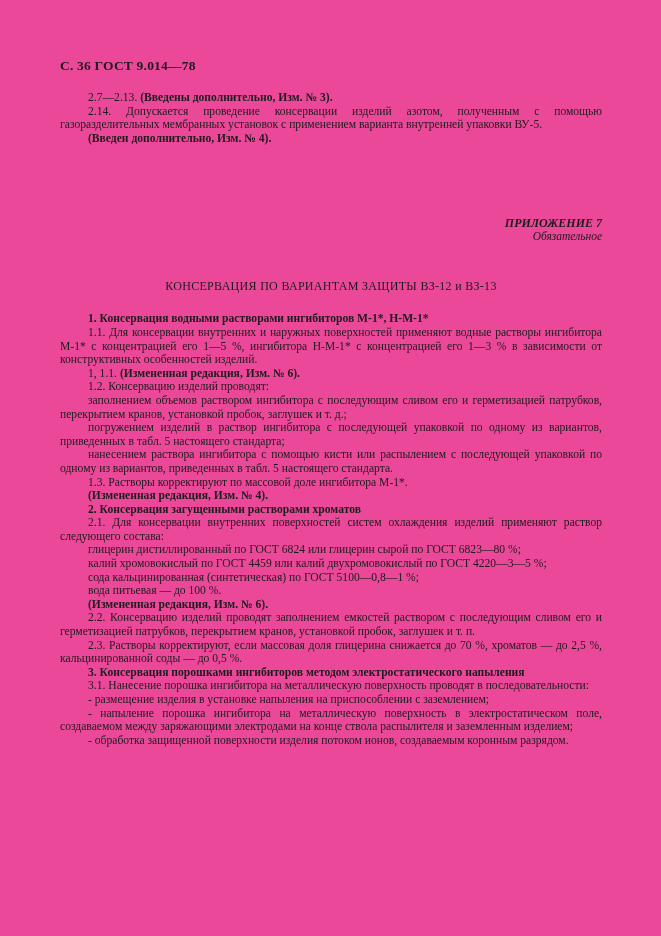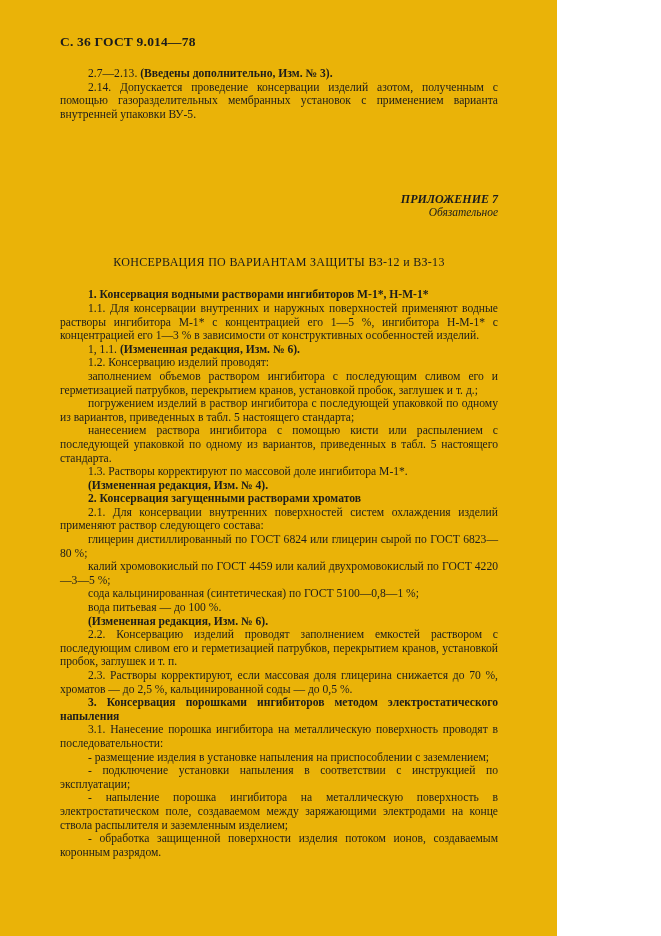--- a/index.html
+++ b/index.html
@@ -1,25 +1,25 @@
 <!DOCTYPE html>
 <html><head>
 <meta charset="utf-8">
 <style>
   html, body { margin: 0; padding: 0; background: #ffffff; }
   .page {
-    width: 557px;
+    width: 661px;
     height: 936px;
-    background: #eab308;
+    background: #ec4899;
     font-family: "Liberation Serif", serif;
     color: #1c1c1c;
     position: relative;
     overflow: hidden;
     box-sizing: border-box;
-    padding: 34px 59px 0 60px;
+    padding: 58px 59px 0 60px;
   }
   .doc-header {
     font-weight: bold;
     font-size: 13.5px;
     letter-spacing: 0.2px;
     margin: 0 0 17px 0;
   }
   .para {
     margin: 0;
     font-size: 11.6px;
@@ -55,20 +55,21 @@
 </style>
 </head>
 <body>
 
 <div class="page">
   <p class="doc-header">С. 36 ГОСТ 9.014—78</p>
 
   <div>
       <p class="para"><span>2.7—2.13. </span><span class="b">(Введены дополнительно, Изм. № 3).</span></p>
       <p class="para"><span>2.14. Допускается проведение консервации изделий азотом, полученным с помощью газоразделительных мембранных установок с применением варианта внутренней упаковки ВУ-5.</span></p>
+      <p class="para"><span class="b">(Введен дополнительно, Изм. № 4).</span></p>
     </div>
 
   <div class="annex-block">
     <p class="annex-label">ПРИЛОЖЕНИЕ 7</p>
     <p class="annex-sub">Обязательное</p>
   </div>
 
   <p class="doc-title">КОНСЕРВАЦИЯ ПО ВАРИАНТАМ ЗАЩИТЫ ВЗ-12 и ВЗ-13</p>
 
   <div>
@@ -86,17 +87,16 @@
       <p class="para"><span>глицерин дистиллированный по ГОСТ 6824 или глицерин сырой по ГОСТ 6823—80 %;</span></p>
       <p class="para"><span>калий хромовокислый по ГОСТ 4459 или калий двухромовокислый по ГОСТ 4220—3—5 %;</span></p>
       <p class="para"><span>сода кальцинированная (синтетическая) по ГОСТ 5100—0,8—1 %;</span></p>
       <p class="para"><span>вода питьевая — до 100 %.</span></p>
       <p class="para"><span class="b">(Измененная редакция, Изм. № 6).</span></p>
       <p class="para"><span>2.2. Консервацию изделий проводят заполнением емкостей раствором с последующим сливом его и герметизацией патрубков, перекрытием кранов, установкой пробок, заглушек и т. п.</span></p>
       <p class="para"><span>2.3. Растворы корректируют, если массовая доля глицерина снижается до 70 %, хроматов — до 2,5 %, кальцинированной соды — до 0,5 %.</span></p>
       <p class="para"><span class="b">3. Консервация порошками ингибиторов методом электростатического напыления</span></p>
       <p class="para"><span>3.1. Нанесение порошка ингибитора на металлическую поверхность проводят в последовательности:</span></p>
       <p class="para"><span>- размещение изделия в установке напыления на приспособлении с заземлением;</span></p>
-      <p class="para"><span>- подключение установки напыления в соответствии с инструкцией по эксплуатации;</span></p>
       <p class="para"><span>- напыление порошка ингибитора на металлическую поверхность в электростатическом поле, создаваемом между заряжающими электродами на конце ствола распылителя и заземленным изделием;</span></p>
       <p class="para"><span>- обработка защищенной поверхности изделия потоком ионов, создаваемым коронным разрядом.</span></p>
     </div>
 </div>
 
 </body></html>

